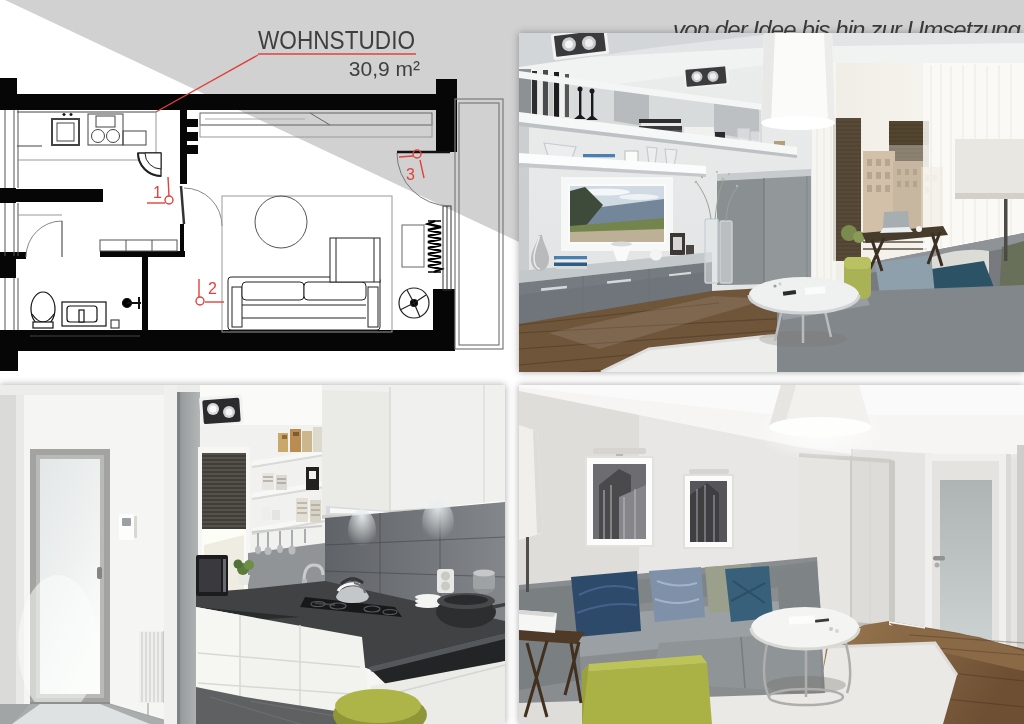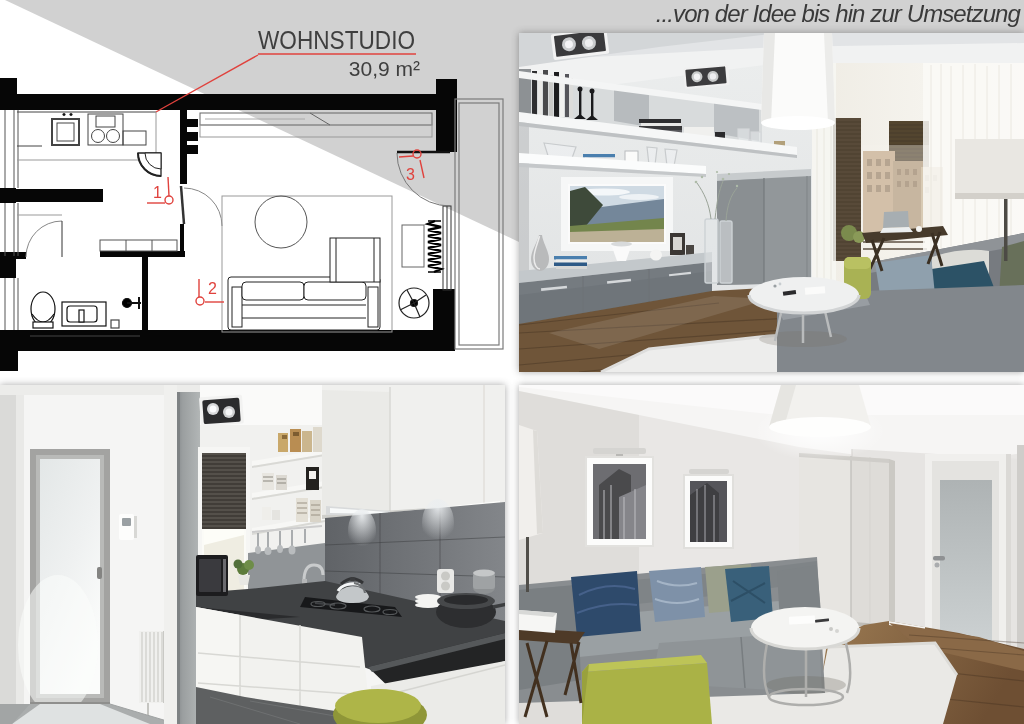--- a/index.html
+++ b/index.html
@@ -1,19 +1,19 @@
 <!DOCTYPE html>
 <html><head>
 <meta charset="utf-8">
 <style>
 html,body{margin:0;padding:0;}
 #page{position:relative;width:1024px;height:724px;background:#ffffff;overflow:hidden;font-family:"Liberation Sans",sans-serif;}
 #page svg{display:block;}
 .abs{position:absolute;}
-#headline{position:absolute;top:0px;right:4px;font-size:24px;font-style:italic;color:#3a3a3a;letter-spacing:-0.9px;}
+#headline{position:absolute;top:16px;right:4px;font-size:24px;font-style:italic;color:#3a3a3a;letter-spacing:-0.9px;}
 .photo{position:absolute;box-shadow:0 0 7px rgba(60,60,60,0.45);}
 </style>
 </head>
 <body>
 <div id="page">
 
   <svg class="abs" style="left:0;top:0;" width="1024" height="724" viewBox="0 0 1024 724">
     <polygon points="5,0 519,0 519,242" fill="#d1d1d1"></polygon>
     <rect x="519" y="0" width="505" height="33" fill="#d1d1d1"></rect>
   </svg>

